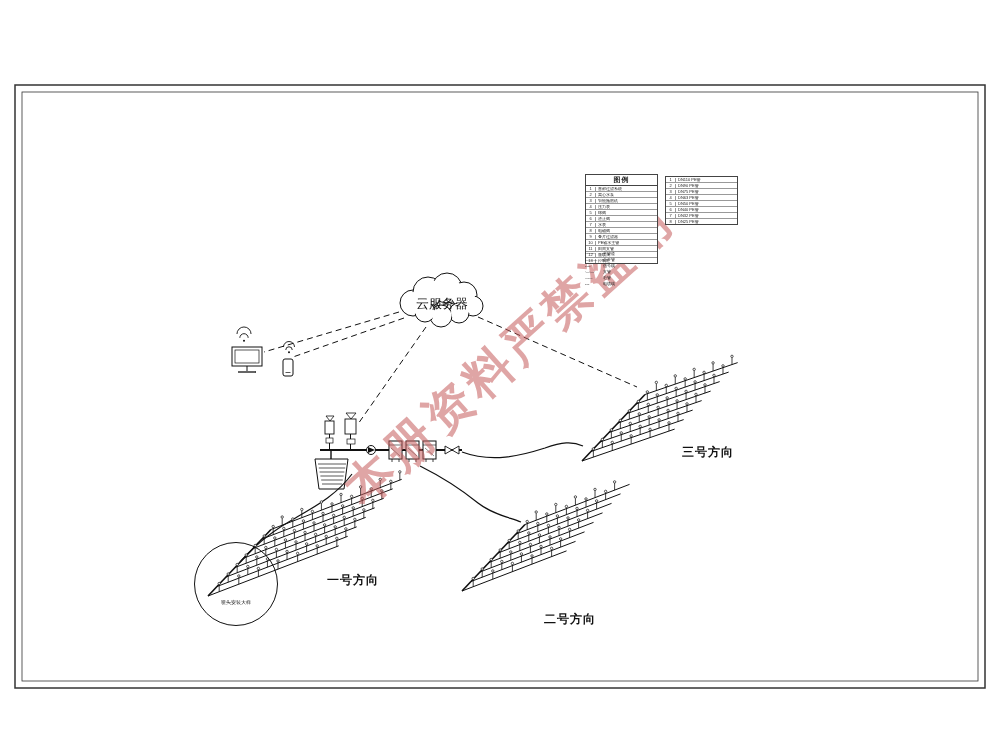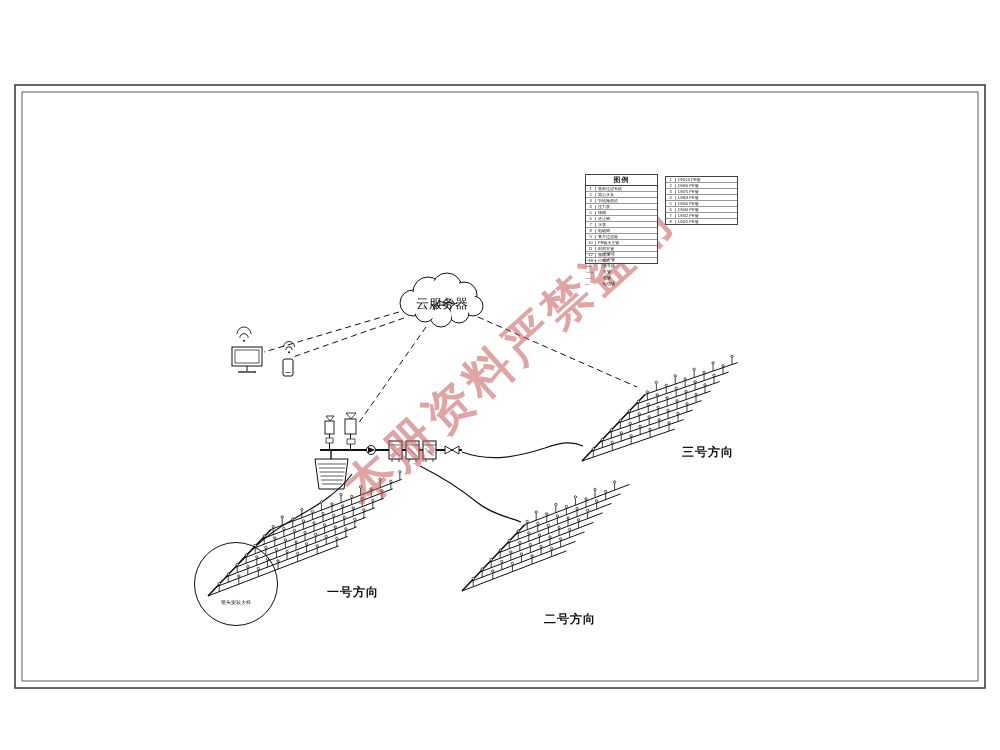--- a/index.html
+++ b/index.html
@@ -559,19 +559,19 @@
           <span class="lg-idx">7</span>
           <span class="lg-name">DN32 PE管</span>
         </div>
         <div class="lg-row">
           <span class="lg-idx">8</span>
           <span class="lg-name">DN25 PE管</span>
         </div>
       </div>
   </div>
 
-  <div class="field-label" style="left:327px;top:584px">一号方向</div>
+  <div class="field-label" style="left:327px;top:572px">一号方向</div>
   <div class="field-label" style="left:544px;top:611px">二号方向</div>
   <div class="field-label" style="left:682px;top:444px">三号方向</div>
 
   <div class="detail-label">喷头安装大样</div>
 
 </div>
 
 </body></html>

